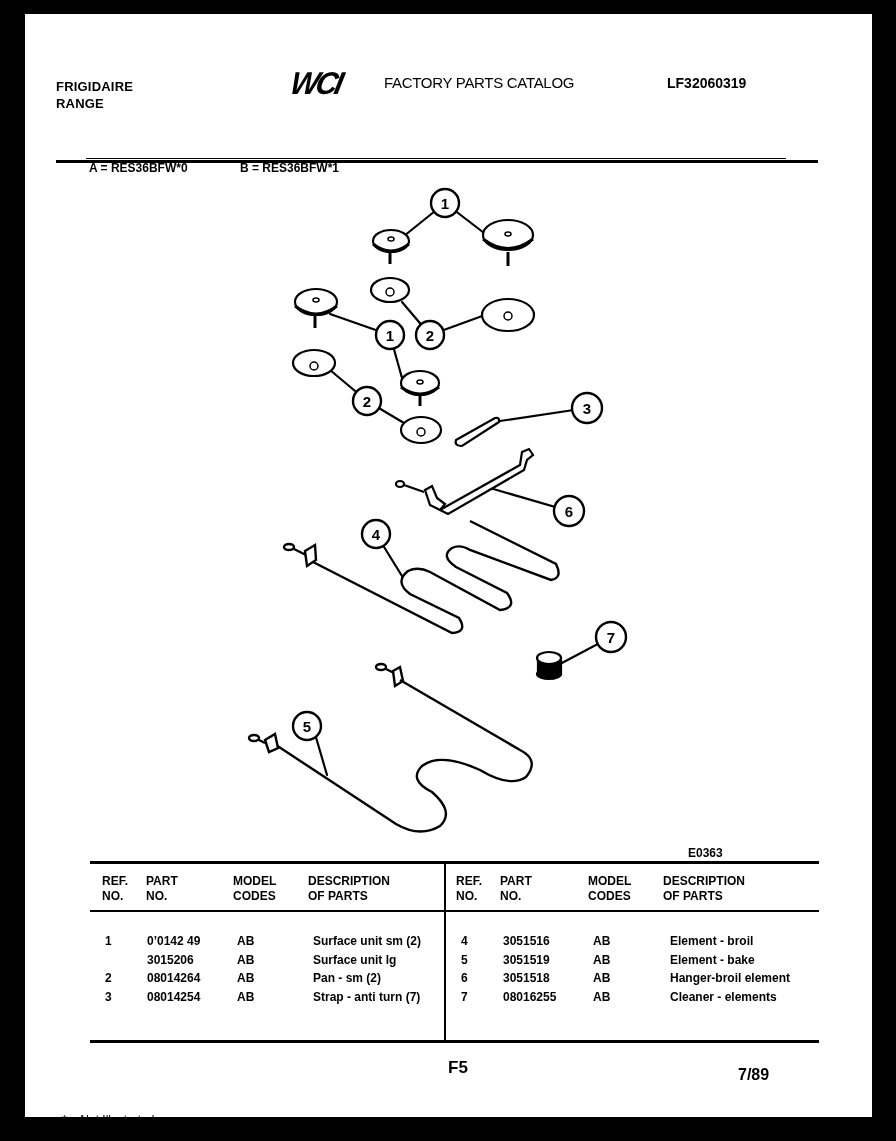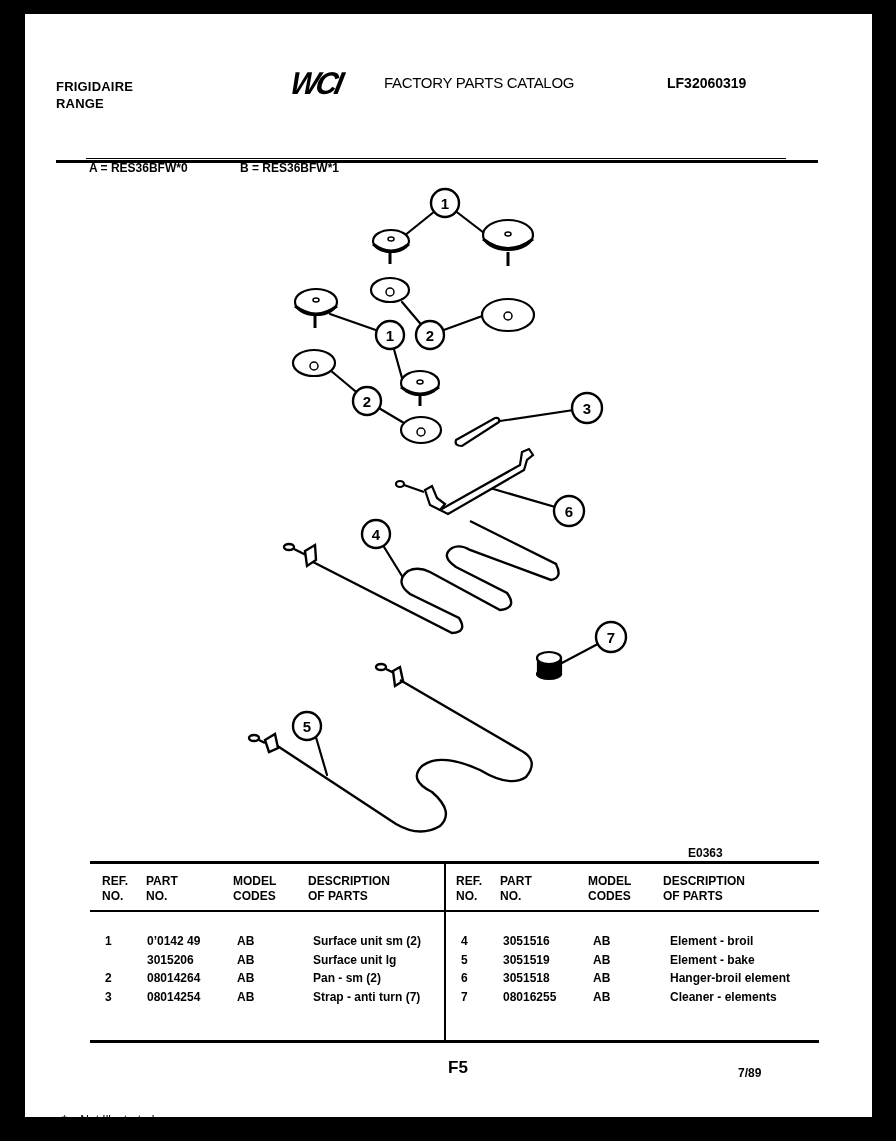--- a/index.html
+++ b/index.html
@@ -17,21 +17,21 @@
   .catalog-title { left: 358px; top: 74px; font-size: 15px; font-weight: 400; letter-spacing: -0.3px; margin-left: 26px; }
   .catalog-no { left: 667px; top: 75px; font-size: 14px; font-weight: 900; }
   .rule-thick { left: 56px; width: 762px; height: 3px; background: #000; }
   .model-legend { top: 161px; font-size: 12px; font-weight: 900; }
   svg.diagram { position: absolute; left: 0; top: 0; }
   .fig-code { left: 688px; top: 802px; font-size: 12px; font-weight: 900; margin-top: 44px; }
   table.parts { position: absolute; border-collapse: collapse; font-size: 12px; font-weight: 700; line-height: 16.5px; }
   .thead-cell { font-size: 12px; font-weight: 900; line-height: 15px; vertical-align: top; }
   .footer-note { left: 62px; top: 1065px; font-size: 12px; font-weight: 400; margin-top: 48px; }
   .footer-page { left: 421px; top: 1058px; font-size: 17px; font-weight: 900; margin-left: 27px; }
-  .footer-date { left: 738px; top: 1066px; font-size: 12px; font-weight: 900; text-align: center; }
+  .footer-date { left: 738px; top: 1066px; font-size: 16px; font-weight: 900; text-align: center; }
 </style>
 </head>
 <body>
 
 <div class="page"></div>
 
 <div class="abs hdr-brand">
   <div>FRIGIDAIRE</div>
   <div>RANGE</div>
 </div>

